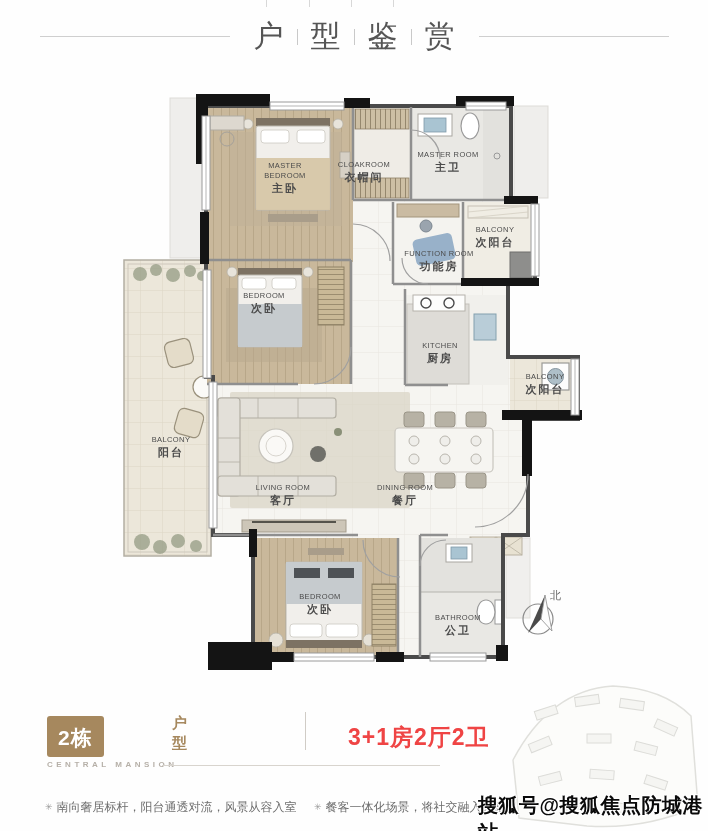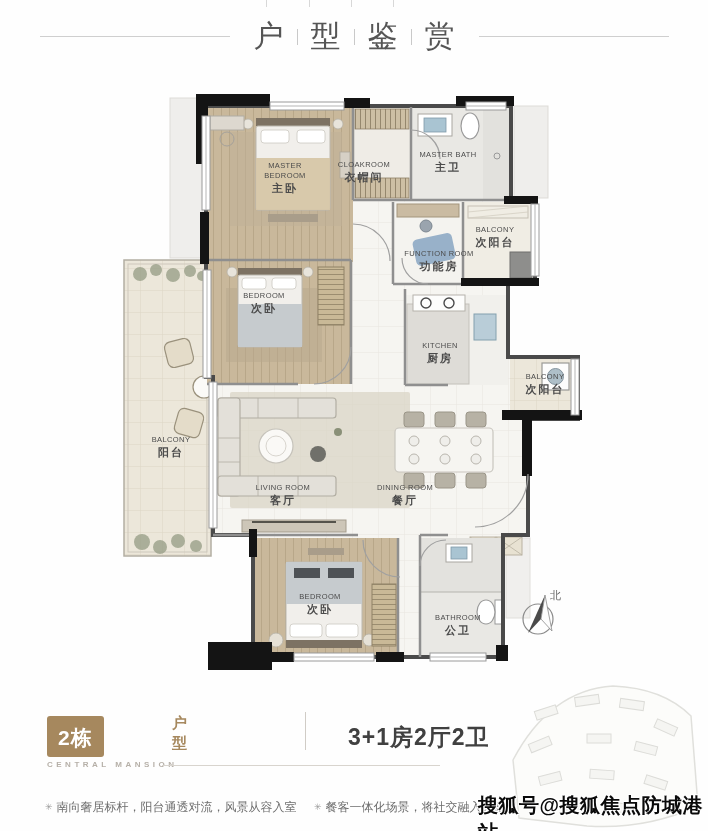--- a/index.html
+++ b/index.html
@@ -26,21 +26,21 @@
   .info{position:absolute;left:0;top:0;width:708px;height:831px;pointer-events:none;}
   .badge{position:absolute;left:47px;top:716px;background:#a6885e;color:#fff;font-size:21px;font-weight:bold;padding:8px 11px 5px;border-radius:3px;letter-spacing:1px;}
   .unit-num{position:absolute;left:112px;top:699px;font-size:56px;font-weight:bold;color:#a6885e;line-height:1;letter-spacing:-1px;}
   .unit-stack{position:absolute;left:172px;top:713px;font-size:15px;font-weight:bold;color:#a6885e;line-height:1.3;}
   .unit-stack i{display:block;font-style:normal;}
   .area{position:absolute;left:194px;top:699px;color:#a6885e;}
   .area-main{font-size:56px;font-weight:bold;line-height:1;letter-spacing:-1px;}
   .area-sup{font-size:26px;font-weight:bold;vertical-align:22px;letter-spacing:0;}
   .area-prefix{position:absolute;top:-3px;right:22px;font-size:10px;font-weight:bold;letter-spacing:1px;}
   .vdiv{position:absolute;left:305px;top:712px;width:1px;height:38px;background:#d0ccc6;}
-  .layout-text{position:absolute;left:315px;top:722px;font-size:23px;font-weight:bold;color:#404040;letter-spacing:1px;padding-left:33px;}
+  .layout-text{position:absolute;left:315px;top:722px;font-size:23px;font-weight:bold;color:#ef4444;letter-spacing:1px;padding-left:33px;}
   .brand{position:absolute;left:47px;top:760px;font-size:8px;font-weight:bold;letter-spacing:3.5px;color:#b6b0a8;}
   .brand-line{position:absolute;left:162px;top:765px;width:278px;height:1px;background:#d8d4ce;}
 
   
   .notes{position:absolute;left:45px;top:799px;font-size:12px;color:#6e6e6e;white-space:nowrap;}
   .note{margin-right:14px;font-family:Liberation Serif, serif;}
   .note .mark{font-style:normal;font-size:9px;color:#9a9a9a;margin-right:4px;vertical-align:1px;}
 
   
   .siteplan{position:absolute;left:495px;top:678px;width:213px;height:153px;z-index:1;}
@@ -347,21 +347,21 @@
 
     <div class="room-label wrap" style="left:167px;top:86px">
       <span class="en">MASTER BEDROOM</span>
         <span class="cn">主卧</span>
     </div>
     <div class="room-label" style="left:246px;top:80px">
       <span class="en">CLOAKROOM</span>
         <span class="cn">衣帽间</span>
     </div>
     <div class="room-label" style="left:330px;top:70px">
-      <span class="en">MASTER BATH</span>
+      <span class="en">MASTER ROOM</span>
         <span class="cn">主卫</span>
     </div>
     <div class="room-label" style="left:377px;top:145px">
       <span class="en">BALCONY</span>
         <span class="cn">次阳台</span>
     </div>
     <div class="room-label" style="left:321px;top:169px">
       <span class="en">FUNCTION ROOM</span>
         <span class="cn">功能房</span>
     </div>

